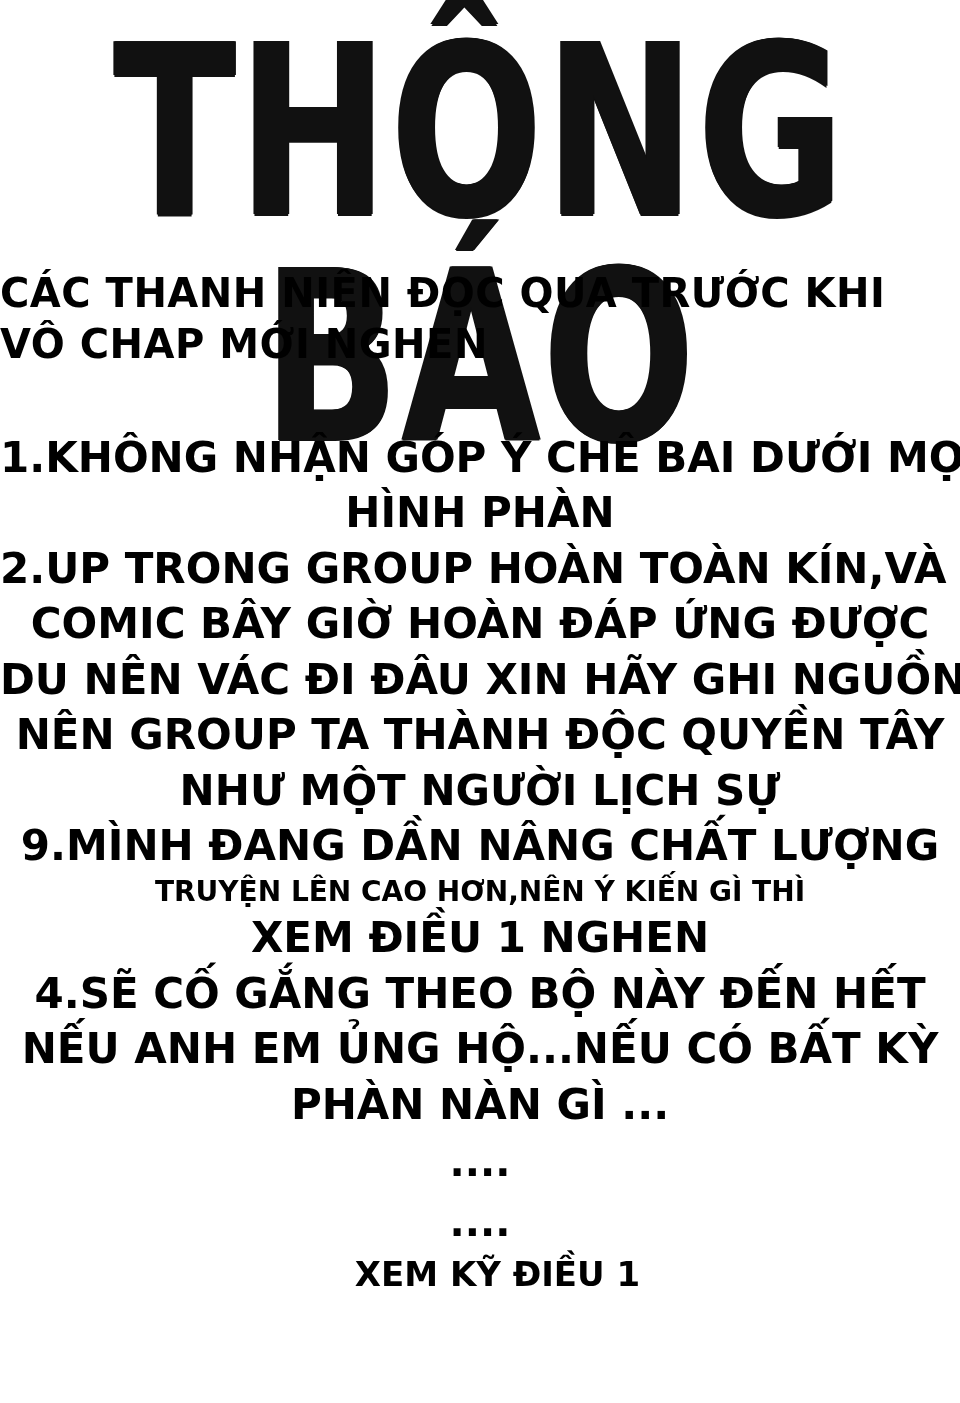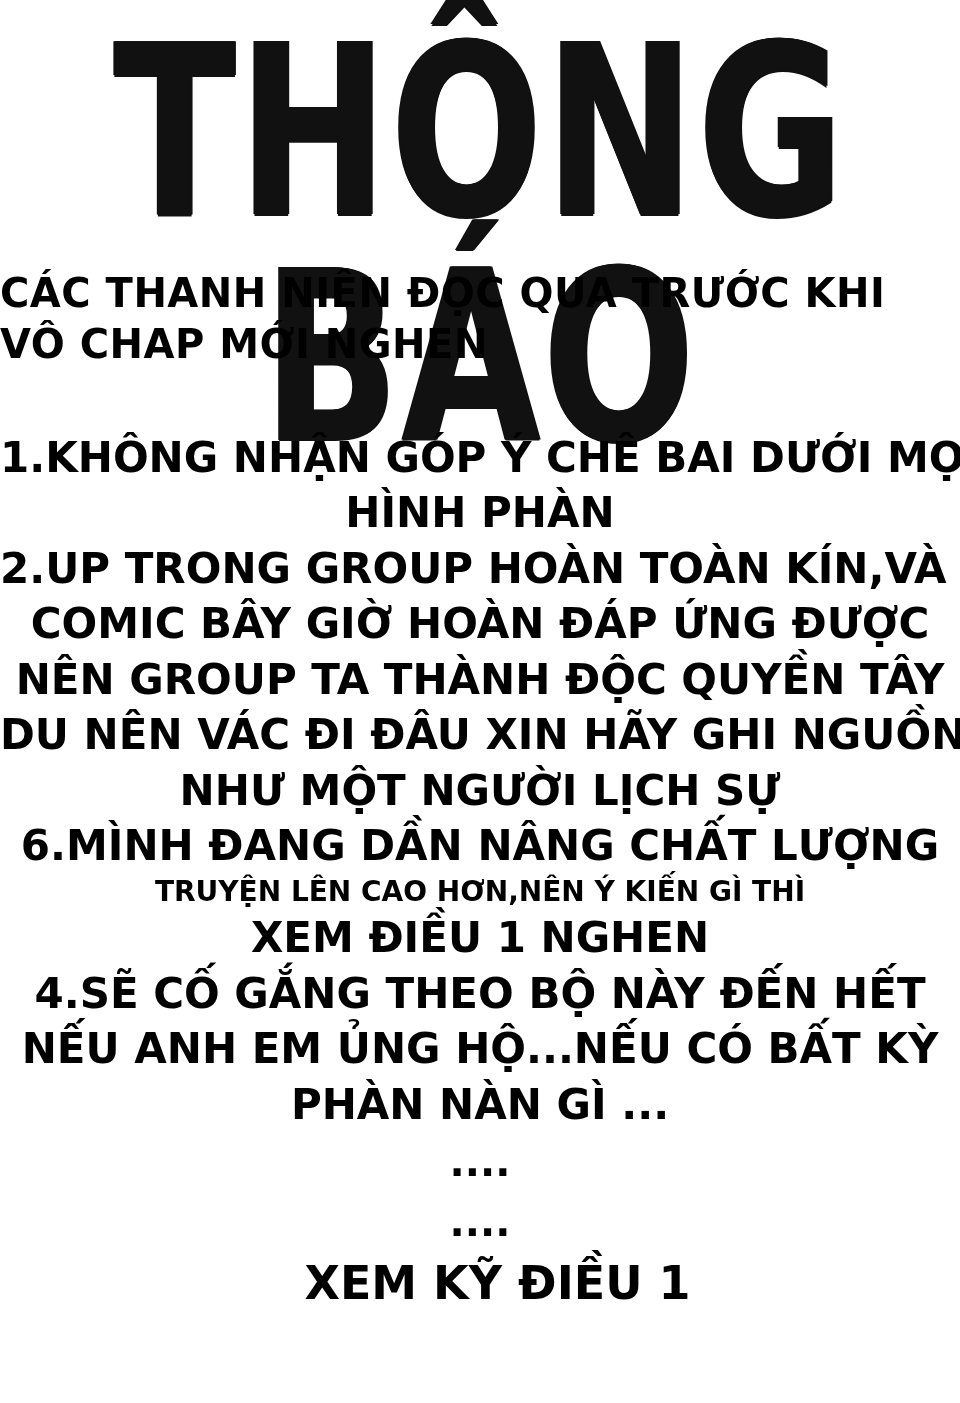--- a/index.html
+++ b/index.html
@@ -80,21 +80,21 @@
   .rules .line.tight {
     font-size: 28px;
   }
   .dots {
     display: block;
     font-size: 40px;
     line-height: 1.5;
   }
   .footer-line {
     display: block;
-    font-size: 46px;
+    font-size: 34px;
     line-height: 1.35;
     margin-left: 35px;
   }
 </style>
 </head>
 <body>
 
 <div class="page">
 
   <div class="title-block">
@@ -104,24 +104,24 @@
   <div class="subhead">
     <span class="line">CÁC THANH NIÊN ĐỌC QUA TRƯỚC</span>
     <span class="line">KHI VÔ CHAP MỚI NGHEN</span>
   </div>
 
   <div class="rules">
     <span class="line">1.KHÔNG NHẬN GÓP Ý CHÊ BAI DƯỚI MỌI</span>
     <span class="line">HÌNH PHÀN</span>
     <span class="line">2.UP TRONG GROUP HOÀN TOÀN KÍN,VÀ VÌ</span>
     <span class="line">COMIC BÂY GIỜ HOÀN ĐÁP ỨNG ĐƯỢC</span>
+    <span class="line">DU NÊN VÁC ĐI ĐÂU XIN HÃY GHI NGUỒN</span>
     <span class="line">NÊN GROUP TA THÀNH ĐỘC QUYỀN TÂY</span>
-    <span class="line">DU NÊN VÁC ĐI ĐÂU XIN HÃY GHI NGUỒN</span>
     <span class="line">NHƯ MỘT NGƯỜI LỊCH SỰ</span>
-    <span class="line">6.MÌNH ĐANG DẦN NÂNG CHẤT LƯỢNG</span>
+    <span class="line">9.MÌNH ĐANG DẦN NÂNG CHẤT LƯỢNG</span>
     <span class="line tight">TRUYỆN LÊN CAO HƠN,NÊN Ý KIẾN GÌ THÌ</span>
     <span class="line">XEM ĐIỀU 1 NGHEN</span>
     <span class="line">4.SẼ CỐ GẮNG THEO BỘ NÀY ĐẾN HẾT</span>
     <span class="line">NẾU ANH EM ỦNG HỘ...NẾU CÓ BẤT KỲ</span>
     <span class="line">PHÀN NÀN GÌ ...</span>
     <span class="dots">....</span>
     <span class="dots">....</span>
     <span class="footer-line">XEM KỸ ĐIỀU 1</span>
   </div>
 

